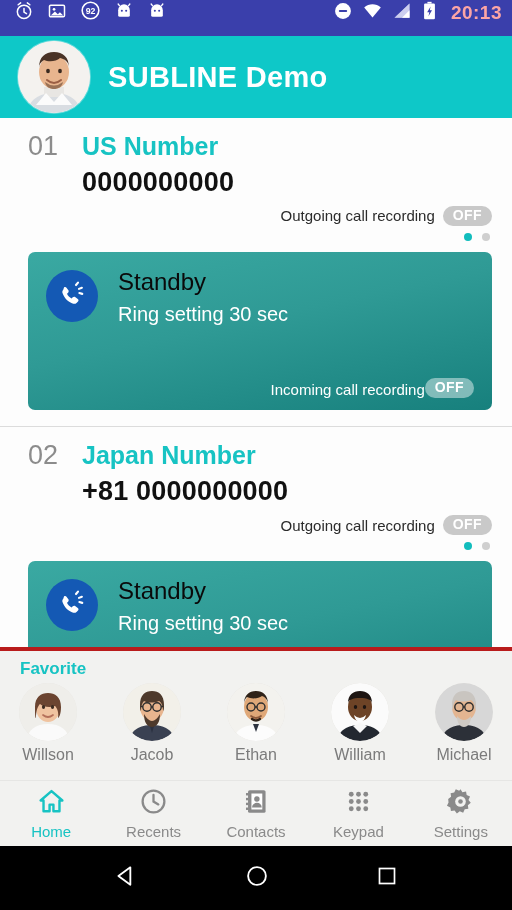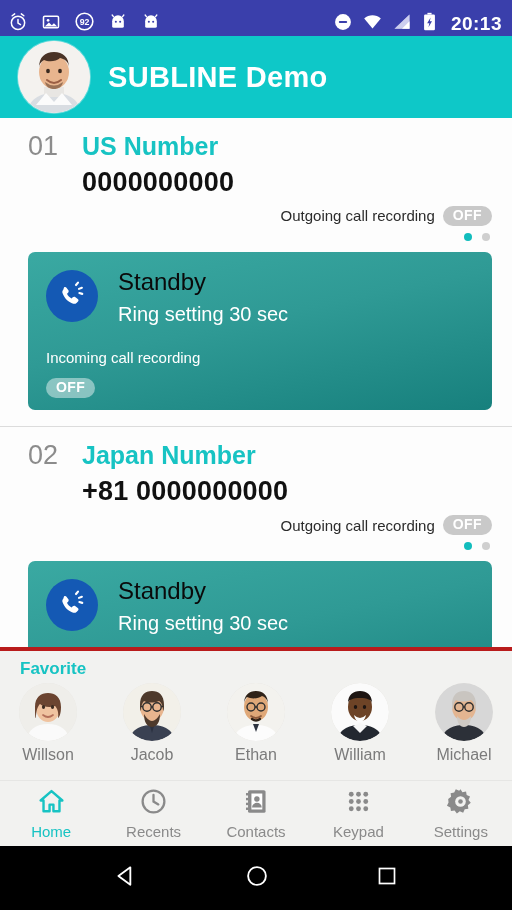--- a/index.html
+++ b/index.html
@@ -7,22 +7,22 @@
   body {
     font-family:"Liberation Sans", sans-serif;
     background:#ffffff;
     overflow:hidden;
     position:relative;
   }
   .phone { width:512px; height:910px; position:relative; background:#fdfdfd; }
 
   
   .statusbar {
-    height:36px; background:#3a3fab; display:flex; align-items:flex-end;
-    padding:0 10px 0 8px; color:#ffffff;
+    height:36px; background:#3a3fab; display:flex; align-items:flex-start;
+    padding:0 10px 0 14px; color:#fca5a5;
   }
   .sb-left { display:flex; align-items:center; gap:13px; flex:1; }
   .sb-right { display:flex; align-items:center; gap:9px; }
   .sb-time { font-size:19px; font-weight:bold; letter-spacing:.5px; margin-left:4px; }
   .ic { display:block; }
 
   
   .appbar {
     height:82px; background:#0ec8c8; display:flex; align-items:center;
     padding-left:18px; gap:18px;
@@ -62,21 +62,21 @@
     position:relative; min-height:158px; display:flex; flex-direction:column;
   }
   .card-top { display:flex; align-items:flex-start; gap:20px; }
   .card-icon {
     width:52px; height:52px; border-radius:50%; background:#1459b4; flex:0 0 auto;
     display:flex; align-items:center; justify-content:center; margin-top:2px;
   }
   .card-texts { padding-top:1px; }
   .card-title { font-size:24px; font-weight:normal; color:#0a0a0a; line-height:1.1; }
   .card-sub { font-size:20px; color:#ffffff; margin-top:7px; }
-  .card-foot { margin-top:auto; display:flex; align-items:flex-start; justify-content:flex-end; gap:12px;flex-direction:column; }
+  .card-foot { margin-top:auto; display:flex; align-items:flex-end; justify-content:flex-end; gap:0; }
   .card-foot .rec-label { color:#ffffff; font-size:15px; }
 
   .divider { height:1px; background:#dcdcdc; margin-top:16px; }
 
   
   .favorites {
     position:absolute; left:0; right:0; bottom:130px; height:133px;
     background:#f2f2f0; border-top:4px solid #b91c1c; padding:8px 0 0 0;
   }
   .fav-title { color:#17c3c3; font-size:17px; font-weight:bold; padding:0 0 4px 20px; }

